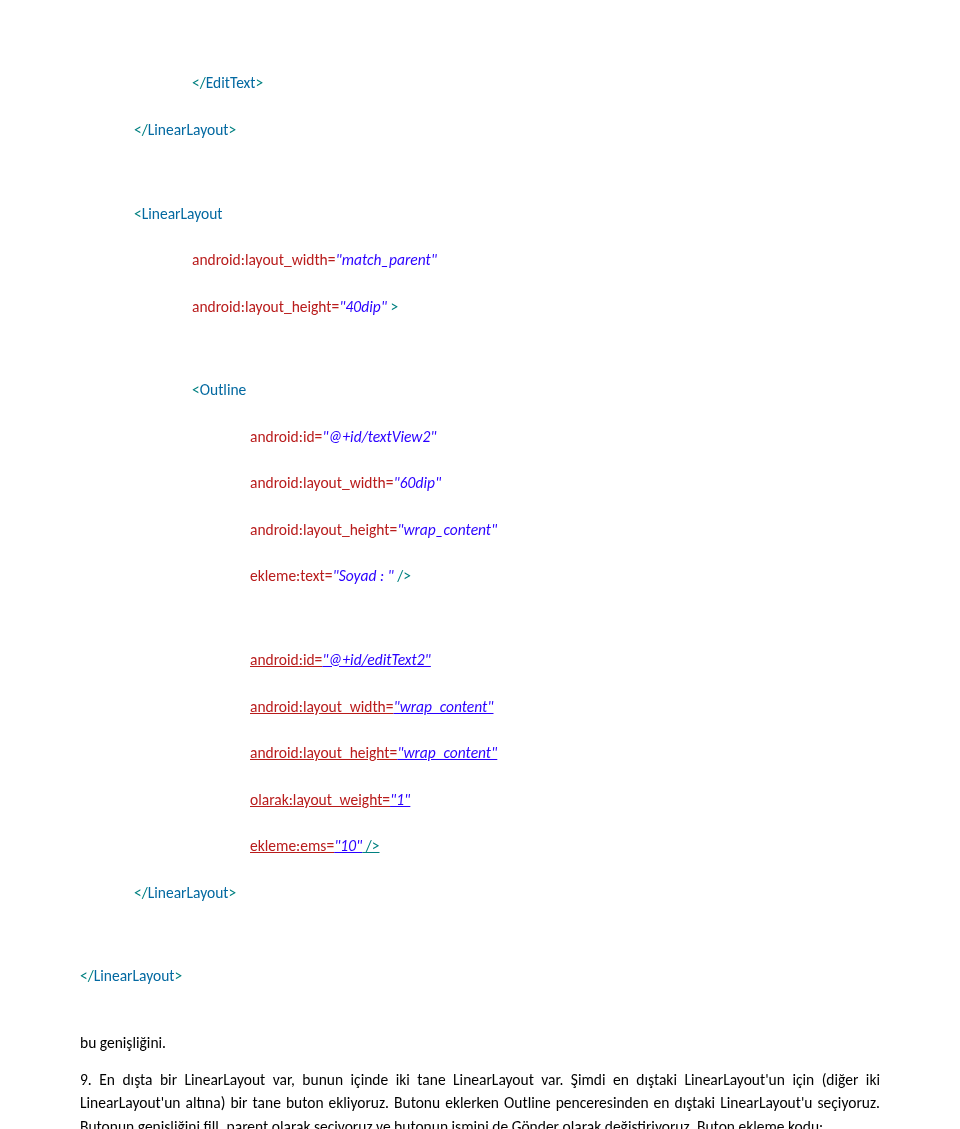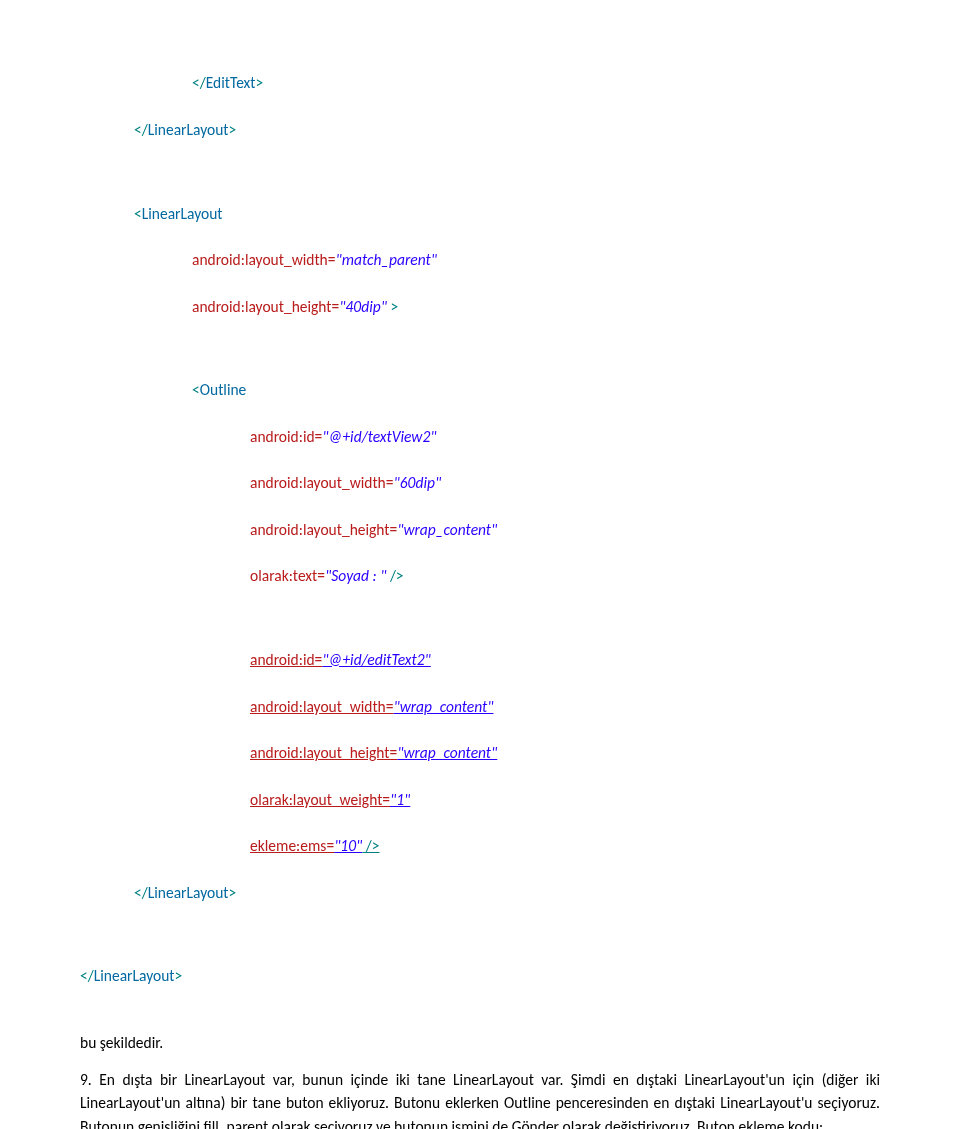--- a/index.html
+++ b/index.html
@@ -41,27 +41,27 @@
 <span class="indent-inner"><span class="t-punc">&lt;/</span><span class="t-tag">LinearLayout</span><span class="t-punc">&gt;</span></span>
 <div class="blank"></div>
 <span class="indent-inner"><span class="t-punc">&lt;</span><span class="t-tag">LinearLayout</span></span>
 <span class="indent-attr2"><span class="t-attr">android:layout_width=</span><span class="t-val">"match_parent"</span></span>
 <span class="indent-attr2"><span class="t-attr">android:layout_height=</span><span class="t-val">"40dip"</span><span class="t-punc"> &gt;</span></span>
 <div class="blank"></div>
 <span class="indent-attr2"><span class="t-punc">&lt;</span><span class="t-tag">Outline</span></span>
 <span class="indent-attr"><span class="t-attr">android:id=</span><span class="t-val">"@+id/textView2"</span></span>
 <span class="indent-attr"><span class="t-attr">android:layout_width=</span><span class="t-val">"60dip"</span></span>
 <span class="indent-attr"><span class="t-attr">android:layout_height=</span><span class="t-val">"wrap_content"</span></span>
-<span class="indent-attr"><span class="t-attr">olarak:text=</span><span class="t-val">"Soyad : "</span><span class="t-punc"> /&gt;</span></span>
+<span class="indent-attr"><span class="t-attr">ekleme:text=</span><span class="t-val">"Soyad : "</span><span class="t-punc"> /&gt;</span></span>
 <div class="blank"></div>
 <span class="indent-attr"><span class="t-attr t-ul">android:id=</span><span class="t-val t-ul">"@+id/editText2"</span></span>
 <span class="indent-attr"><span class="t-attr t-ul">android:layout_width=</span><span class="t-val t-ul">"wrap_content"</span></span>
 <span class="indent-attr"><span class="t-attr t-ul">android:layout_height=</span><span class="t-val t-ul">"wrap_content"</span></span>
 <span class="indent-attr"><span class="t-attr t-ul">olarak:layout_weight=</span><span class="t-val t-ul">"1"</span></span>
 <span class="indent-attr"><span class="t-attr t-ul">ekleme:ems=</span><span class="t-val t-ul">"10"</span><span class="t-punc t-ul"> /&gt;</span></span>
 <span class="indent-inner"><span class="t-punc">&lt;/</span><span class="t-tag">LinearLayout</span><span class="t-punc">&gt;</span></span>
 <div class="blank"></div>
 <span class="indent-outer"><span class="t-punc">&lt;/</span><span class="t-tag">LinearLayout</span><span class="t-punc">&gt;</span></span>
 </div>
 
-<p class="para">bu şekildedir.</p>
+<p class="para">bu genişliğini.</p>
 
 <p class="para">9. En dışta bir LinearLayout var, bunun içinde iki tane LinearLayout var. Şimdi en dıştaki LinearLayout'un için (diğer iki LinearLayout'un altına) bir tane buton ekliyoruz. Butonu eklerken Outline penceresinden en dıştaki LinearLayout'u seçiyoruz. Butonun genişliğini fill_parent olarak seçiyoruz ve butonun ismini de Gönder olarak değiştiriyoruz. Buton ekleme kodu:</p>
 
 </body></html>

